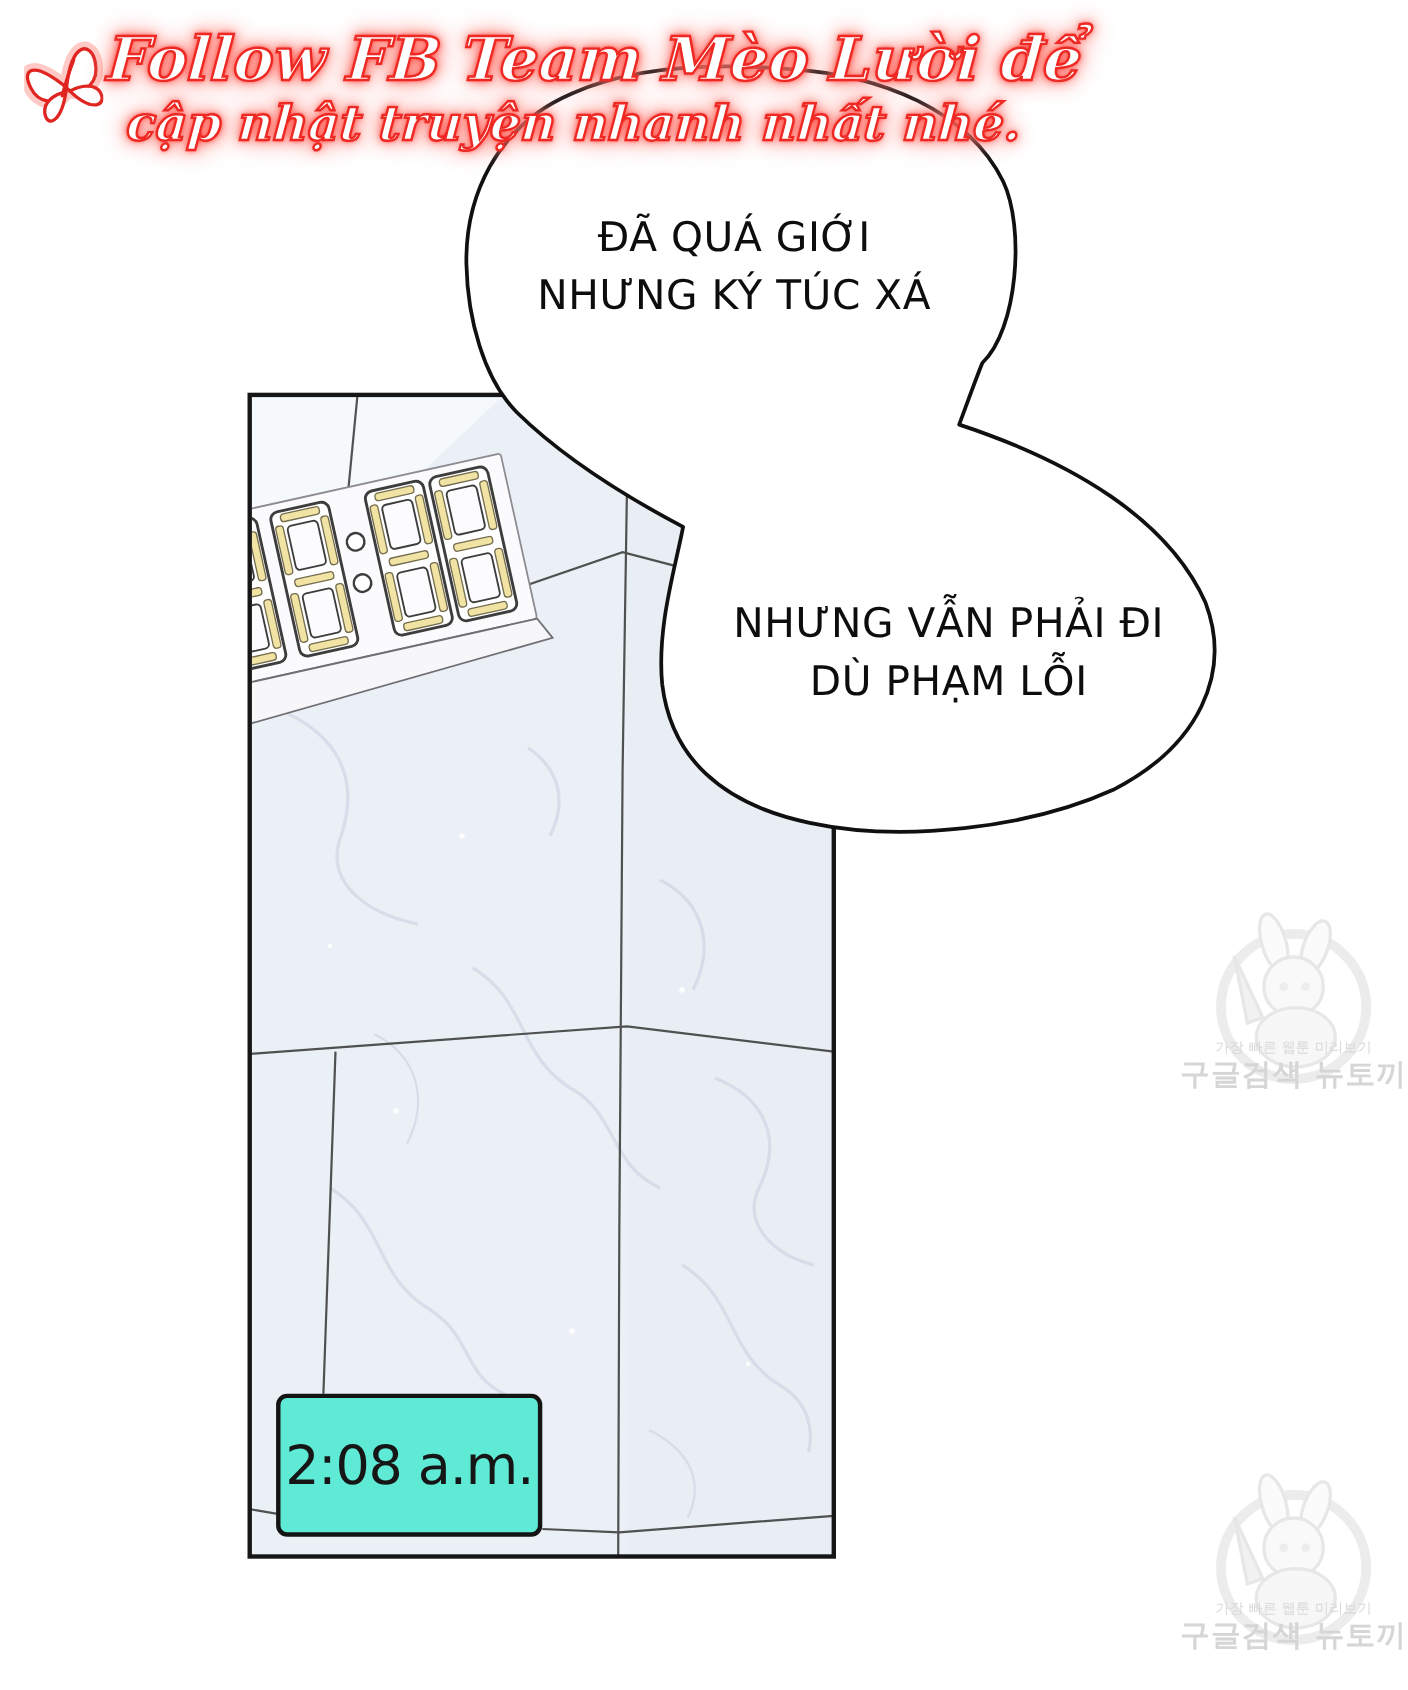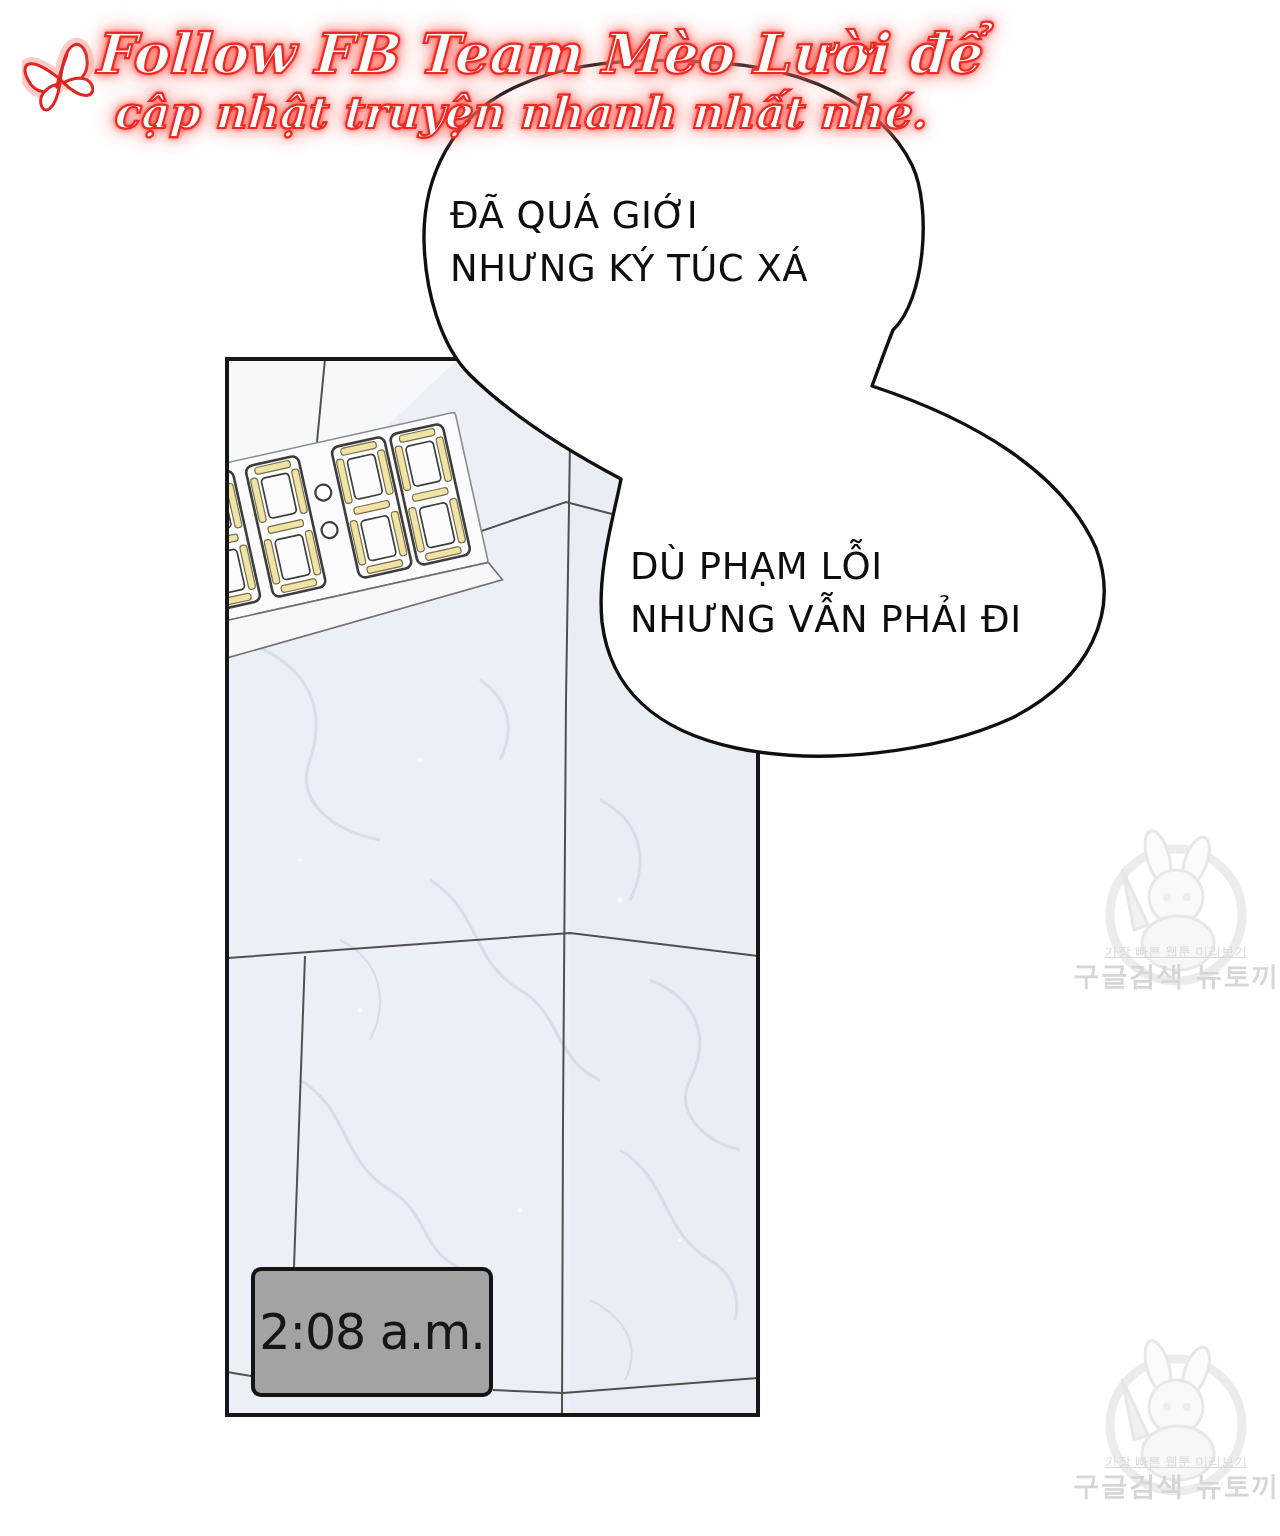--- a/index.html
+++ b/index.html
@@ -14,36 +14,36 @@
     color:#ffffff;
     -webkit-text-stroke:2.2px #ee2822;
     text-shadow:0 0 4px #ff3b34,0 0 10px #ff5047,0 0 18px #ff7d74,0 0 28px #ffb3ac;
     font-family:"DejaVu Serif",serif;font-style:italic;font-weight:bold;
     white-space:nowrap;
   }
   .banner .l1{margin-left:78px;font-size:55px;line-height:64px;transform:skewX(-4deg);}
   .banner .l2{margin-left:95px;font-size:44px;line-height:54px;transform:skewX(-4deg);}
 
   
-  .btext{position:absolute;z-index:20;color:#0d0d0d;
+  .btext{position:absolute;z-index:20;text-align:center;color:#0d0d0d;
          font-size:37px;line-height:53px;font-weight:500;letter-spacing:.5px;}
   .b1text{left:450px;top:189px;width:435px;}
   .b2text{left:630px;top:540px;width:465px;}
 
   
   .caption{position:absolute;left:251px;top:1267px;width:242px;height:130px;
-           box-sizing:border-box;background:#a3a3a3;border:4px solid #141414;border-radius:10px;
+           box-sizing:border-box;background:#5eead4;border:4px solid #141414;border-radius:10px;
            display:flex;align-items:center;justify-content:center;z-index:15;
            font-size:49px;font-weight:500;letter-spacing:-1px;color:#161616;}
 
   
   .wm{position:absolute;left:1092px;width:168px;height:180px;z-index:5;text-align:center;}
   .wm1{top:831px;} .wm2{top:1341px;}
   .wm .t-small{position:absolute;left:-20px;width:208px;top:112px;font-size:13px;
-               color:#d9d9d9;letter-spacing:0;white-space:nowrap;text-decoration:underline;}
+               color:#d9d9d9;letter-spacing:0;white-space:nowrap;}
   .wm .t-big{position:absolute;left:-30px;width:228px;top:127px;font-size:27px;font-weight:bold;
              color:#d6d6d6;letter-spacing:1px;white-space:nowrap;}
 </style>
 </head>
 <body>
 
 <div class="page">
 
   <svg class="art" width="1280" height="1536" viewBox="0 0 1280 1536">
     <defs>
@@ -172,22 +172,22 @@
     <div class="l1 glowtext">Follow FB Team Mèo Lười để</div>
     <div class="l2 glowtext">cập nhật truyện nhanh nhất nhé.</div>
   </div>
 
   <div class="btext b1text">
     <div>ĐÃ QUÁ GIỚI</div>
     <div>NHƯNG KÝ TÚC XÁ</div>
   </div>
 
   <div class="btext b2text">
+    <div>NHƯNG VẪN PHẢI ĐI</div>
     <div>DÙ PHẠM LỖI</div>
-    <div>NHƯNG VẪN PHẢI ĐI</div>
   </div>
 
   <div class="caption">
     <span>2:08 a.m.</span>
   </div>
 
   <div class="wm wm1">
     <div class="t-small">가장 빠른 웹툰 미리보기</div>
     <div class="t-big">구글검색 뉴토끼</div>
   </div>

